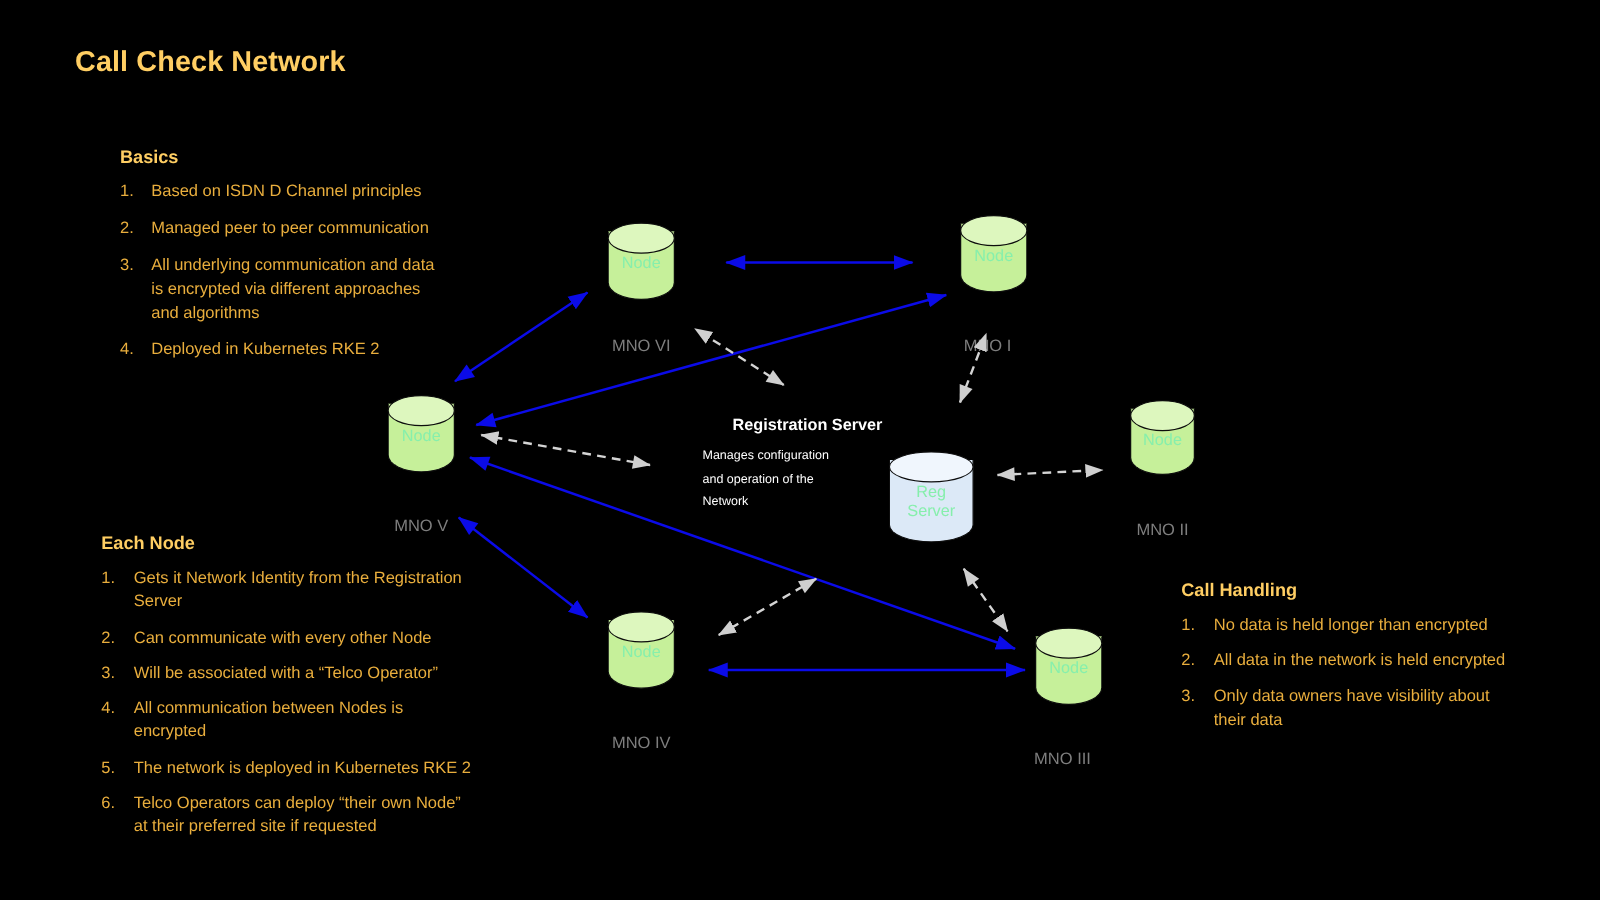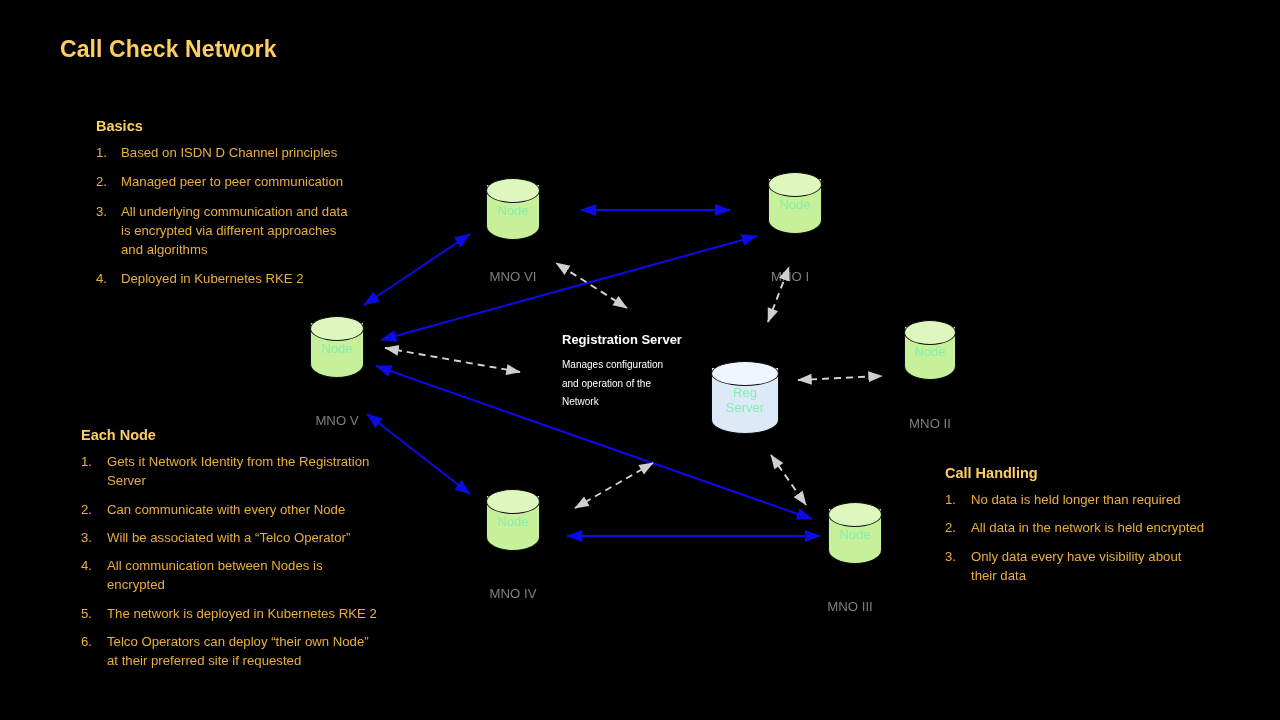--- a/index.html
+++ b/index.html
@@ -89,20 +89,21 @@
     left: 562px;
     top: 332px;
     width: 150px;
   }
   #regcaption .rc-title {
     font-size: 13px;
     font-weight: bold;
     color: #FFFFFF;
     margin-bottom: 9px;
     white-space: nowrap;
+    margin-left: 24px;
   }
   #regcaption .rc-body {
     font-size: 10px;
     line-height: 18.5px;
     color: #FFFFFF;
     white-space: pre-line;
   }
 
   
   .cyl-wrap {
@@ -356,27 +357,27 @@
 at their preferred site if requested</span>
       </li>
     </ul>
   </div>
 
   <div id="datahandling" class="block">
     <div class="block-heading">Call Handling</div>
     <ul class="num-list">
       <li class="num-item">
         <span class="num">1.</span>
-        <span class="txt">No data is held longer than required</span>
+        <span class="txt">No data is held longer than encrypted</span>
       </li>
       <li class="num-item">
         <span class="num">2.</span>
         <span class="txt">All data in the network is held encrypted</span>
       </li>
       <li class="num-item">
         <span class="num">3.</span>
-        <span class="txt">Only data every have visibility about
+        <span class="txt">Only data owners have visibility about
 their data</span>
       </li>
     </ul>
   </div>
 
 </div>
 
 </body></html>

